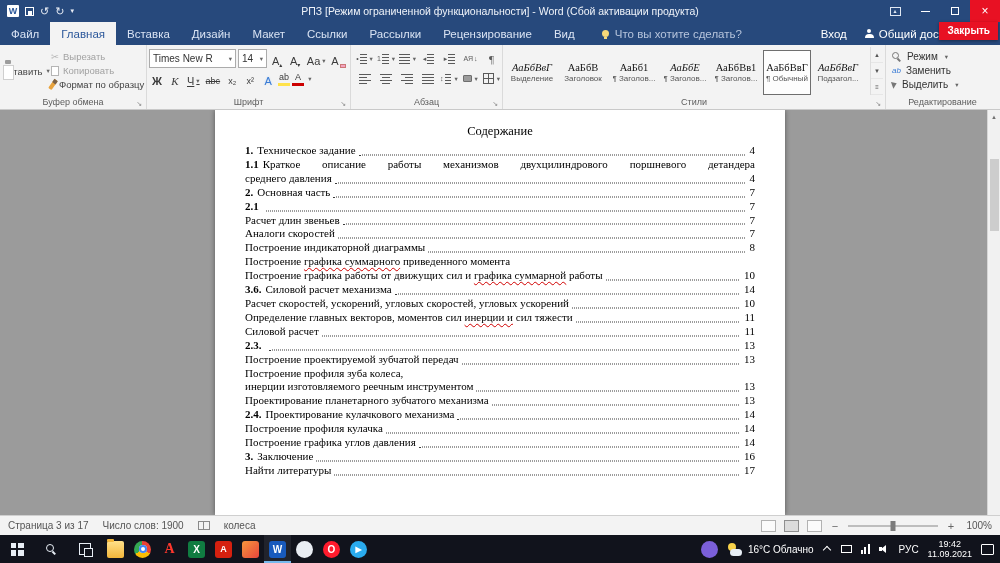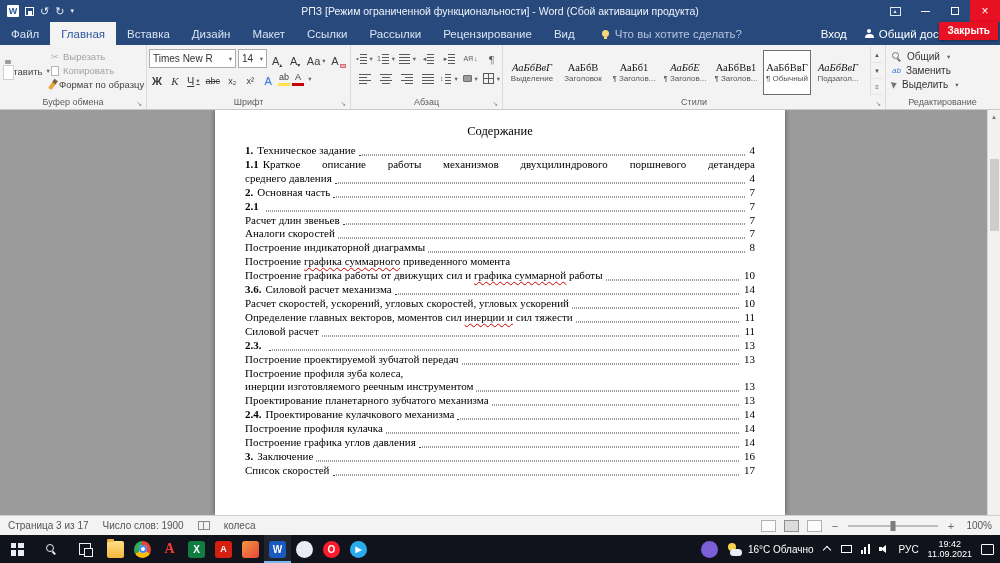--- a/index.html
+++ b/index.html
@@ -461,21 +461,21 @@
       <div class="rlabel" data-name="styles-group-label">
         <span>Стили</span>
         <span class="launcher" data-name="styles-dialog-launcher-icon">↘</span>
       </div>
     </div>
 
     <div class="rgroup g-edit" data-name="editing-group" style="border-right:none">
       <div class="rcontent">
         <div class="erow" data-name="find-button">
           <span class="ic-mag" data-name="search-icon"></span>
-          <span>Общий</span>
+          <span>Режим</span>
             <span class="dd">▾</span>
         </div>
         <div class="erow" data-name="replace-button">
           <span class="ic-ab" data-name="replace-icon">ab</span>
           <span>Заменить</span>
         </div>
         <div class="erow" data-name="select-button">
           <span class="ic-cursor" data-name="cursor-icon"></span>
           <span>Выделить</span>
             <span class="dd">▾</span>
@@ -597,21 +597,21 @@
             <span class="leader" data-name="toc-dot-leader"></span>
             <span class="pageno" data-name="toc-page-number">14</span>
           </div>
           <div class="toc-row" data-name="toc-entry">
             <b data-name="toc-number">3.</b>
             <span class="toc-text" data-name="toc-text">Заключение</span>
             <span class="leader" data-name="toc-dot-leader"></span>
             <span class="pageno" data-name="toc-page-number">16</span>
           </div>
           <div class="toc-row" data-name="toc-entry">
-            <span class="toc-text" data-name="toc-text">Список скоростей</span>
+            <span class="toc-text" data-name="toc-text">Найти литературы</span>
             <span class="leader" data-name="toc-dot-leader"></span>
             <span class="pageno" data-name="toc-page-number">17</span>
           </div>
         </div>
     </div>
     <div class="vscroll" data-name="vertical-scrollbar">
       <div class="sbtn" data-name="scroll-up-icon">▲</div>
       <div class="sthumb" data-name="scrollbar-thumb"></div>
     </div>
   </div>

